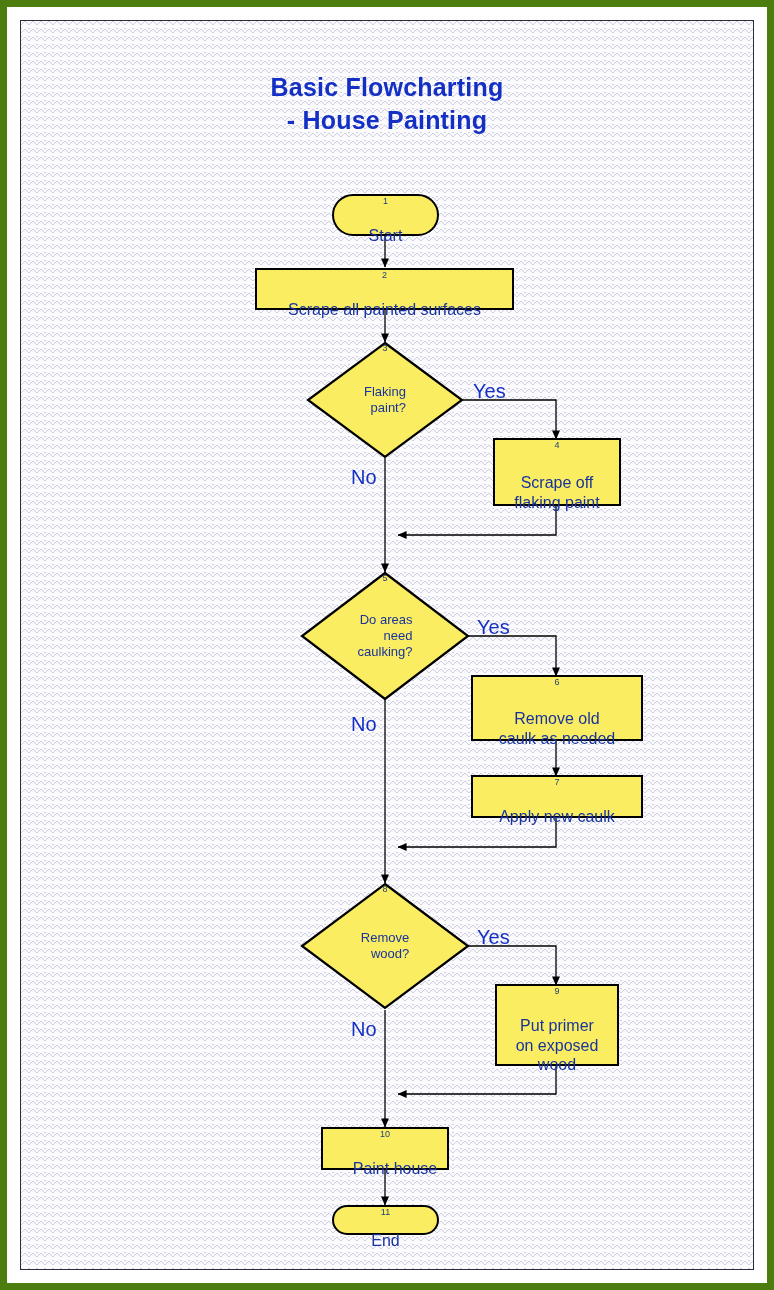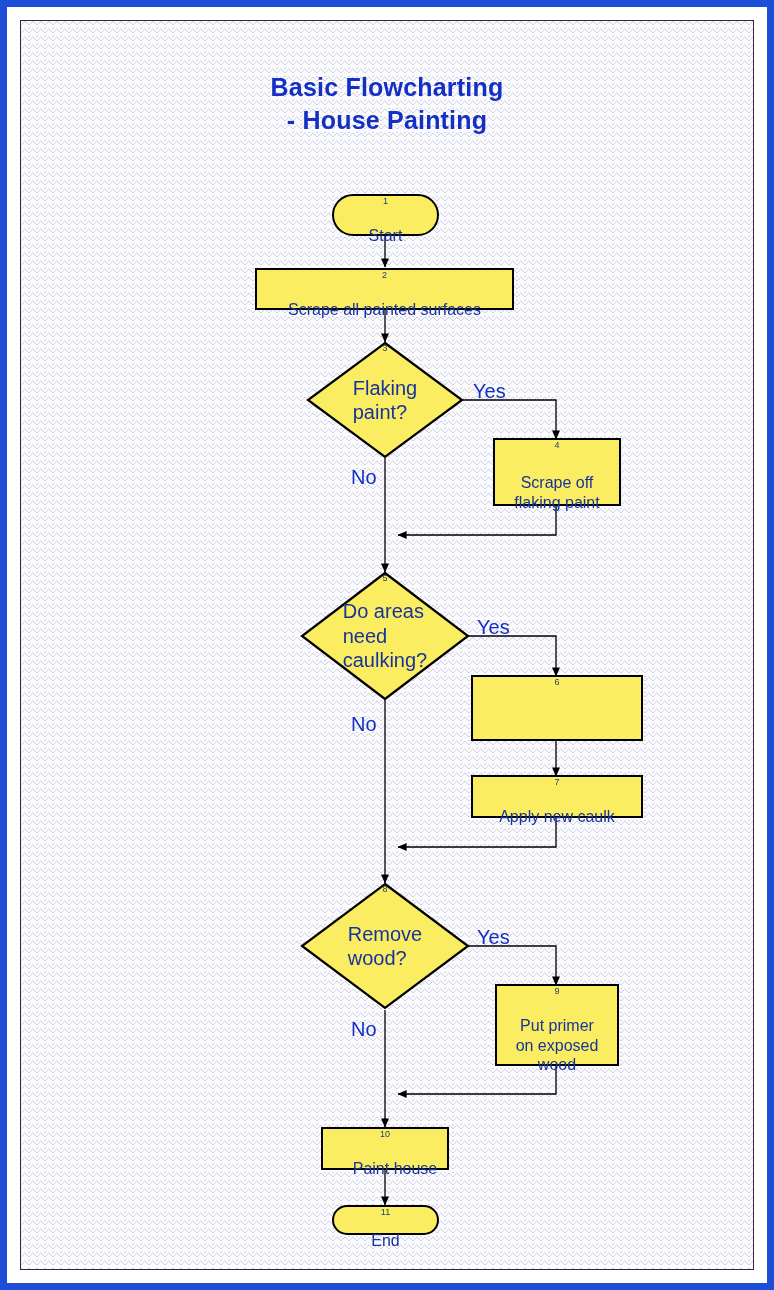--- a/index.html
+++ b/index.html
@@ -7,21 +7,21 @@
   body{
     width:774px;height:1290px;
     background:#ffffff;
     font-family:"Liberation Sans", sans-serif;
     overflow:hidden;
   }
   .page{
     position:relative;
     width:774px;height:1290px;
     box-sizing:border-box;
-    border:7px solid #1d4ed8;
+    border:7px solid #4d7c0f;
     background:#ffffff;
   }
   .inner-frame{
     position:absolute;
     left:13px;top:13px;
     width:calc(100% - 26px);
     height:calc(100% - 26px);
     box-sizing:border-box;
     border:1px solid #2b2b3a;
     background-color:#fbfbfe;
@@ -81,23 +81,23 @@
 
   .decision{
     position:absolute;
   }
   .decision .dshape{
     position:absolute;left:0;top:0;width:100%;height:100%;
   }
   .decision .dtext{
     position:absolute;left:0;top:0;width:100%;height:100%;
     display:flex;align-items:center;justify-content:center;
-    text-align:left;
+    text-align:right;
     color:#18349c;
-    font-size:20px;
+    font-size:13px;
     line-height:1.22;
     white-space:pre-line;
     pointer-events:none;
   }
   .decision .num{
     position:absolute;
     top:3px;left:0;right:0;
     text-align:center;
     font-size:9px;line-height:9px;
     color:#20407a;
@@ -190,20 +190,22 @@
           <polygon points="85,2 168,65 85,128 2,65" fill="#faed62" stroke="#000000" stroke-width="2.2"></polygon>
         </svg>
         <span class="num">5</span>
         <div class="dtext">Do areas
 need
 caulking?</div>
       </div>
 
       <div class="node process" style="left:450px;top:654px;width:172px;height:66px;">
         <span class="num">6</span>
+        <span class="lbl">Remove old
+caulk as needed</span>
       </div>
 
       <div class="node process" style="left:450px;top:754px;width:172px;height:43px;">
         <span class="num">7</span>
         <span class="lbl">Apply new caulk</span>
       </div>
 
       <div class="decision" style="left:279px;top:861px;width:170px;height:128px;">
         <svg class="dshape" viewBox="0 0 170 128" preserveAspectRatio="none">
           <polygon points="85,2 168,64 85,126 2,64" fill="#faed62" stroke="#000000" stroke-width="2.2"></polygon>

